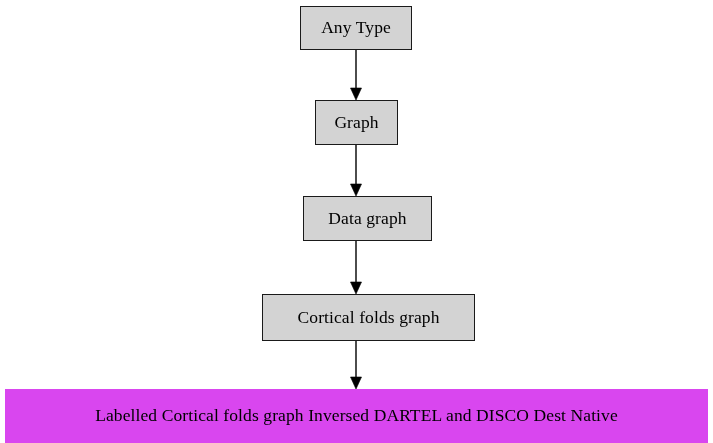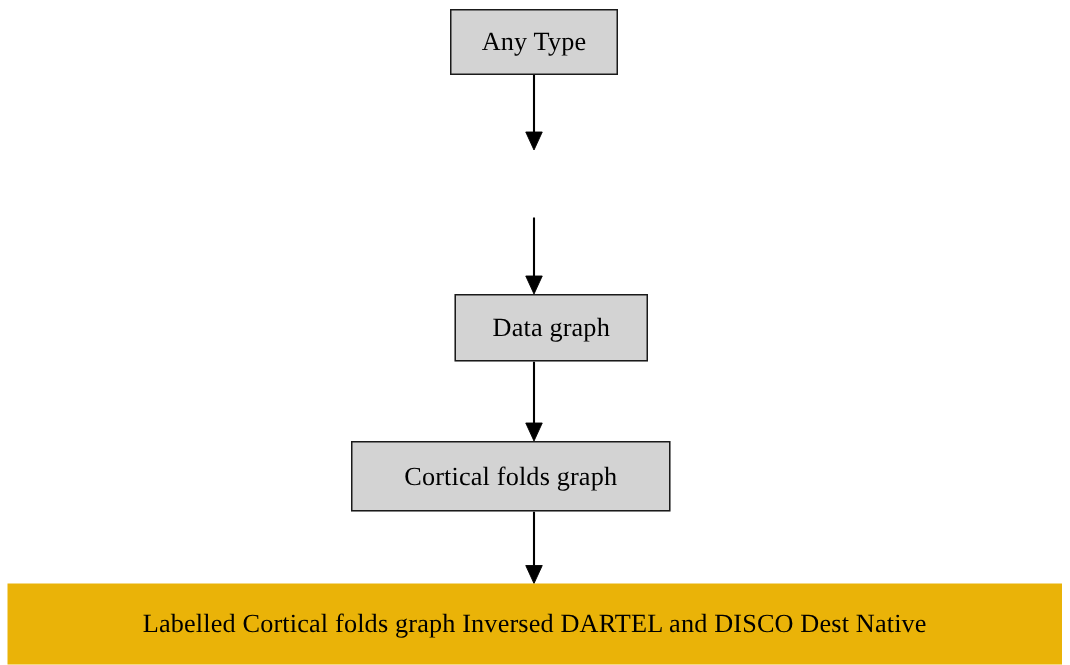--- a/index.html
+++ b/index.html
@@ -35,21 +35,21 @@
     background: #d3d3d3;
     border: 1.3px solid #1a1a1a;
     color: #000000;
     font-size: 17.5px;
     line-height: 1;
     white-space: nowrap;
     letter-spacing: 0.1px;
   }
 
   .node.highlight {
-    background: #eab308;
+    background: #d946ef;
     border: none;
   }
 
   .node-label {
     display: block;
     padding: 0 2px;
   }
 
   
   #node-any-type {
@@ -58,21 +58,21 @@
   }
   #node-graph {
     left: 315px;  top: 100px;
     width: 83px;  height: 45px;
   }
   #node-data-graph {
     left: 291px;  top: 196px;
     width: 129px; height: 45px; margin-left: 12px;
   }
   #node-cortical-folds-graph {
-    left: 234px;  top: 294px;
+    left: 262px;  top: 294px;
     width: 213px; height: 47px; text-align: center;
   }
   #node-labelled-cortical-folds {
     left: 5px;    top: 389px;
     width: 703px; height: 54px;
     font-size: 17.5px;
   }
 
   
   .edge {
@@ -120,20 +120,23 @@
     <g>
       <path class="edge-line" d="M 356 341 L 356 377"></path>
       <polygon class="edge-head" points="350.5,377 361.5,377 356,389"></polygon>
     </g>
   </svg>
 
   <div class="node" id="node-any-type">
     <span class="node-label">Any Type</span>
   </div>
 
+  <div class="node" id="node-graph">
+    <span class="node-label">Graph</span>
+  </div>
 
   <div class="node" id="node-data-graph">
     <span class="node-label">Data graph</span>
   </div>
 
   <div class="node" id="node-cortical-folds-graph">
     <span class="node-label">Cortical folds graph</span>
   </div>
 
   <div class="node highlight" id="node-labelled-cortical-folds">

